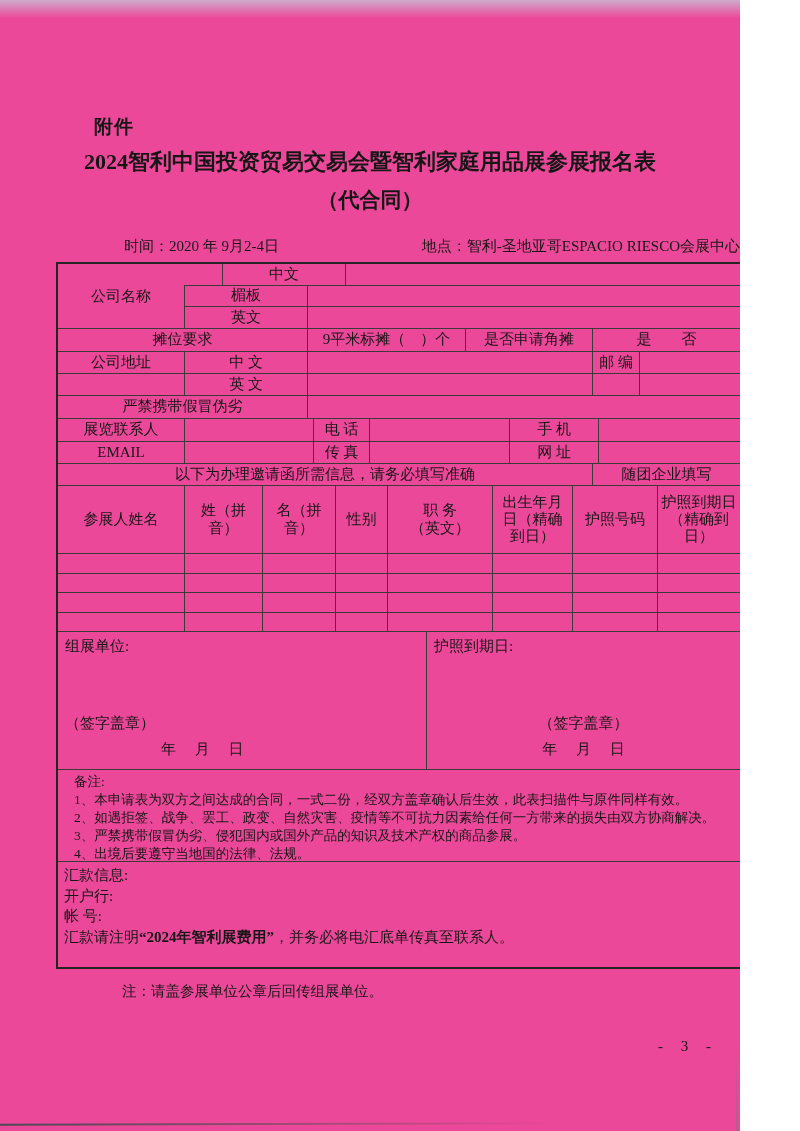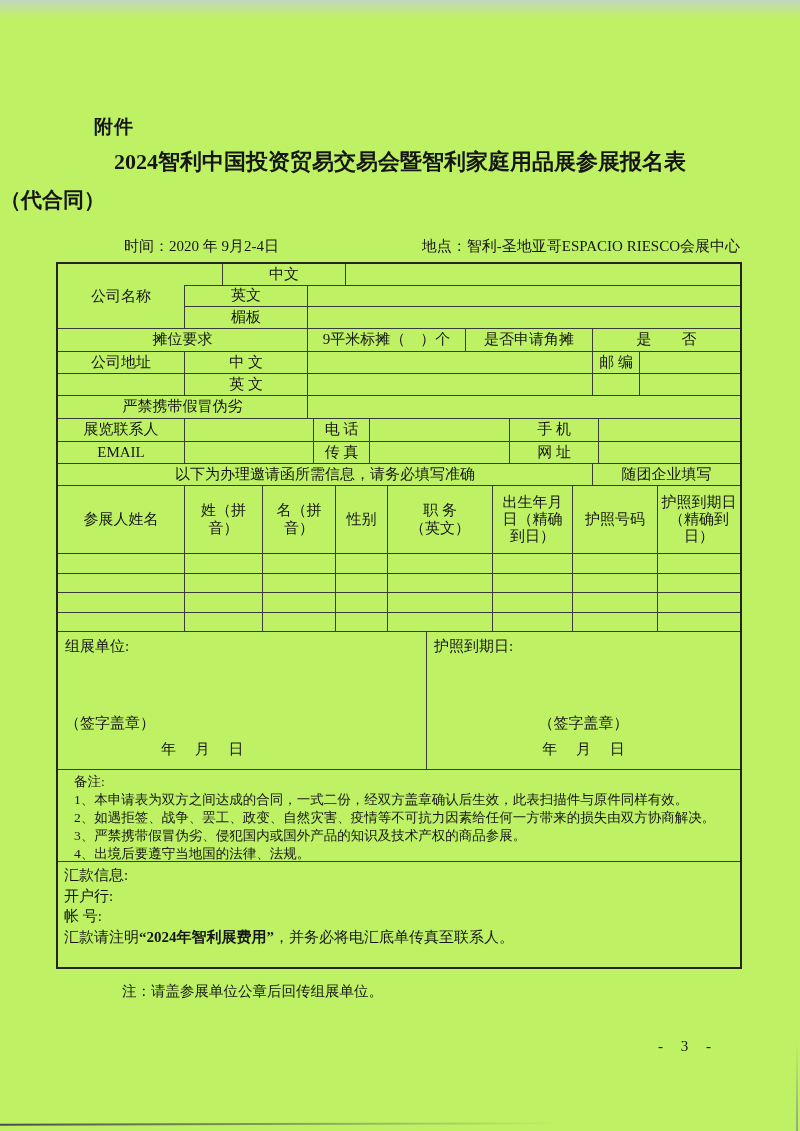--- a/index.html
+++ b/index.html
@@ -1,26 +1,26 @@
 <!DOCTYPE html>
 <html><head>
 <meta charset="utf-8">
 <style>
   html,body{margin:0;padding:0;background:#ffffff;}
-  .page{position:relative;width:800px;height:1131px;background:#bef264;overflow:hidden;
+  .page{position:relative;width:740px;height:1131px;background:#ec4899;overflow:hidden;
         font-family:"Liberation Serif","DejaVu Serif",serif;color:#161616;}
   .scan-band{position:absolute;top:0;left:0;width:100%;height:18px;
         background:linear-gradient(to bottom,rgba(196,206,221,.75),rgba(255,255,255,0));}
   .scan-bottom{position:absolute;left:0;bottom:6px;width:560px;height:2px;
         background:linear-gradient(to right,#4a4a52,rgba(120,120,130,0));transform:rotate(-.15deg);}
   .scan-right{position:absolute;right:2px;bottom:0;width:2px;height:90px;
         background:linear-gradient(to bottom,rgba(150,150,160,0),rgba(120,120,130,.6));}
   .attach{position:absolute;left:94px;top:114px;font-size:19px;font-weight:700;letter-spacing:1px;}
   .title{position:absolute;top:147px;left:0;width:100%;text-align:center;font-size:22px;font-weight:700;}
-  .subtitle{position:absolute;top:186px;left:0;width:100%;font-size:21px;font-weight:700;}
+  .subtitle{position:absolute;top:186px;left:0;width:100%;text-align:center;font-size:21px;font-weight:700;}
   .meta{position:absolute;top:237px;left:124px;width:616px;display:flex;justify-content:space-between;font-size:15px;}
   .tbl{position:absolute;left:56px;top:262px;width:686px;border:2px solid #242424;box-sizing:border-box;font-size:15px;}
   .trow{display:flex;border-top:1px solid #3a3a3a;box-sizing:border-box;}
   .trow.first{border-top:none;}
   .c{border-left:1px solid #3a3a3a;box-sizing:border-box;display:flex;align-items:center;justify-content:center;
      text-align:center;white-space:pre-line;line-height:1.15;overflow:hidden;}
   .c.cf{border-left:none;}
   .c.blank{}
   .grp{display:flex;}
   .grpA{display:flex;align-items:center;justify-content:center;box-sizing:border-box;}
@@ -54,25 +54,25 @@
   <div class="tbl">
 
     <div class="trow first grp" style="height:64px">
       <div class="grpA" style="width:126px">公司名称</div>
       <div class="grpR">
         <div class="subrow first">
           <div class="c" style="width:123px">中文</div>
           <div class="c blank" style="flex:1"></div>
         </div>
         <div class="subrow">
-          <div class="c" style="width:123px">英文</div>
+          <div class="c" style="width:123px">楣板</div>
           <div class="c blank" style="flex:1"></div>
         </div>
         <div class="subrow">
-          <div class="c" style="width:123px">楣板</div>
+          <div class="c" style="width:123px">英文</div>
           <div class="c blank" style="flex:1"></div>
         </div>
       </div>
     </div>
 
     <div class="trow" style="height:23px">
       <div class="c cf" style="width:249px">摊位要求</div>
       <div class="c" style="width:158px">9平米标摊（　）个</div>
       <div class="c" style="width:127px">是否申请角摊</div>
       <div class="c" style="flex:1">是　　否</div>

